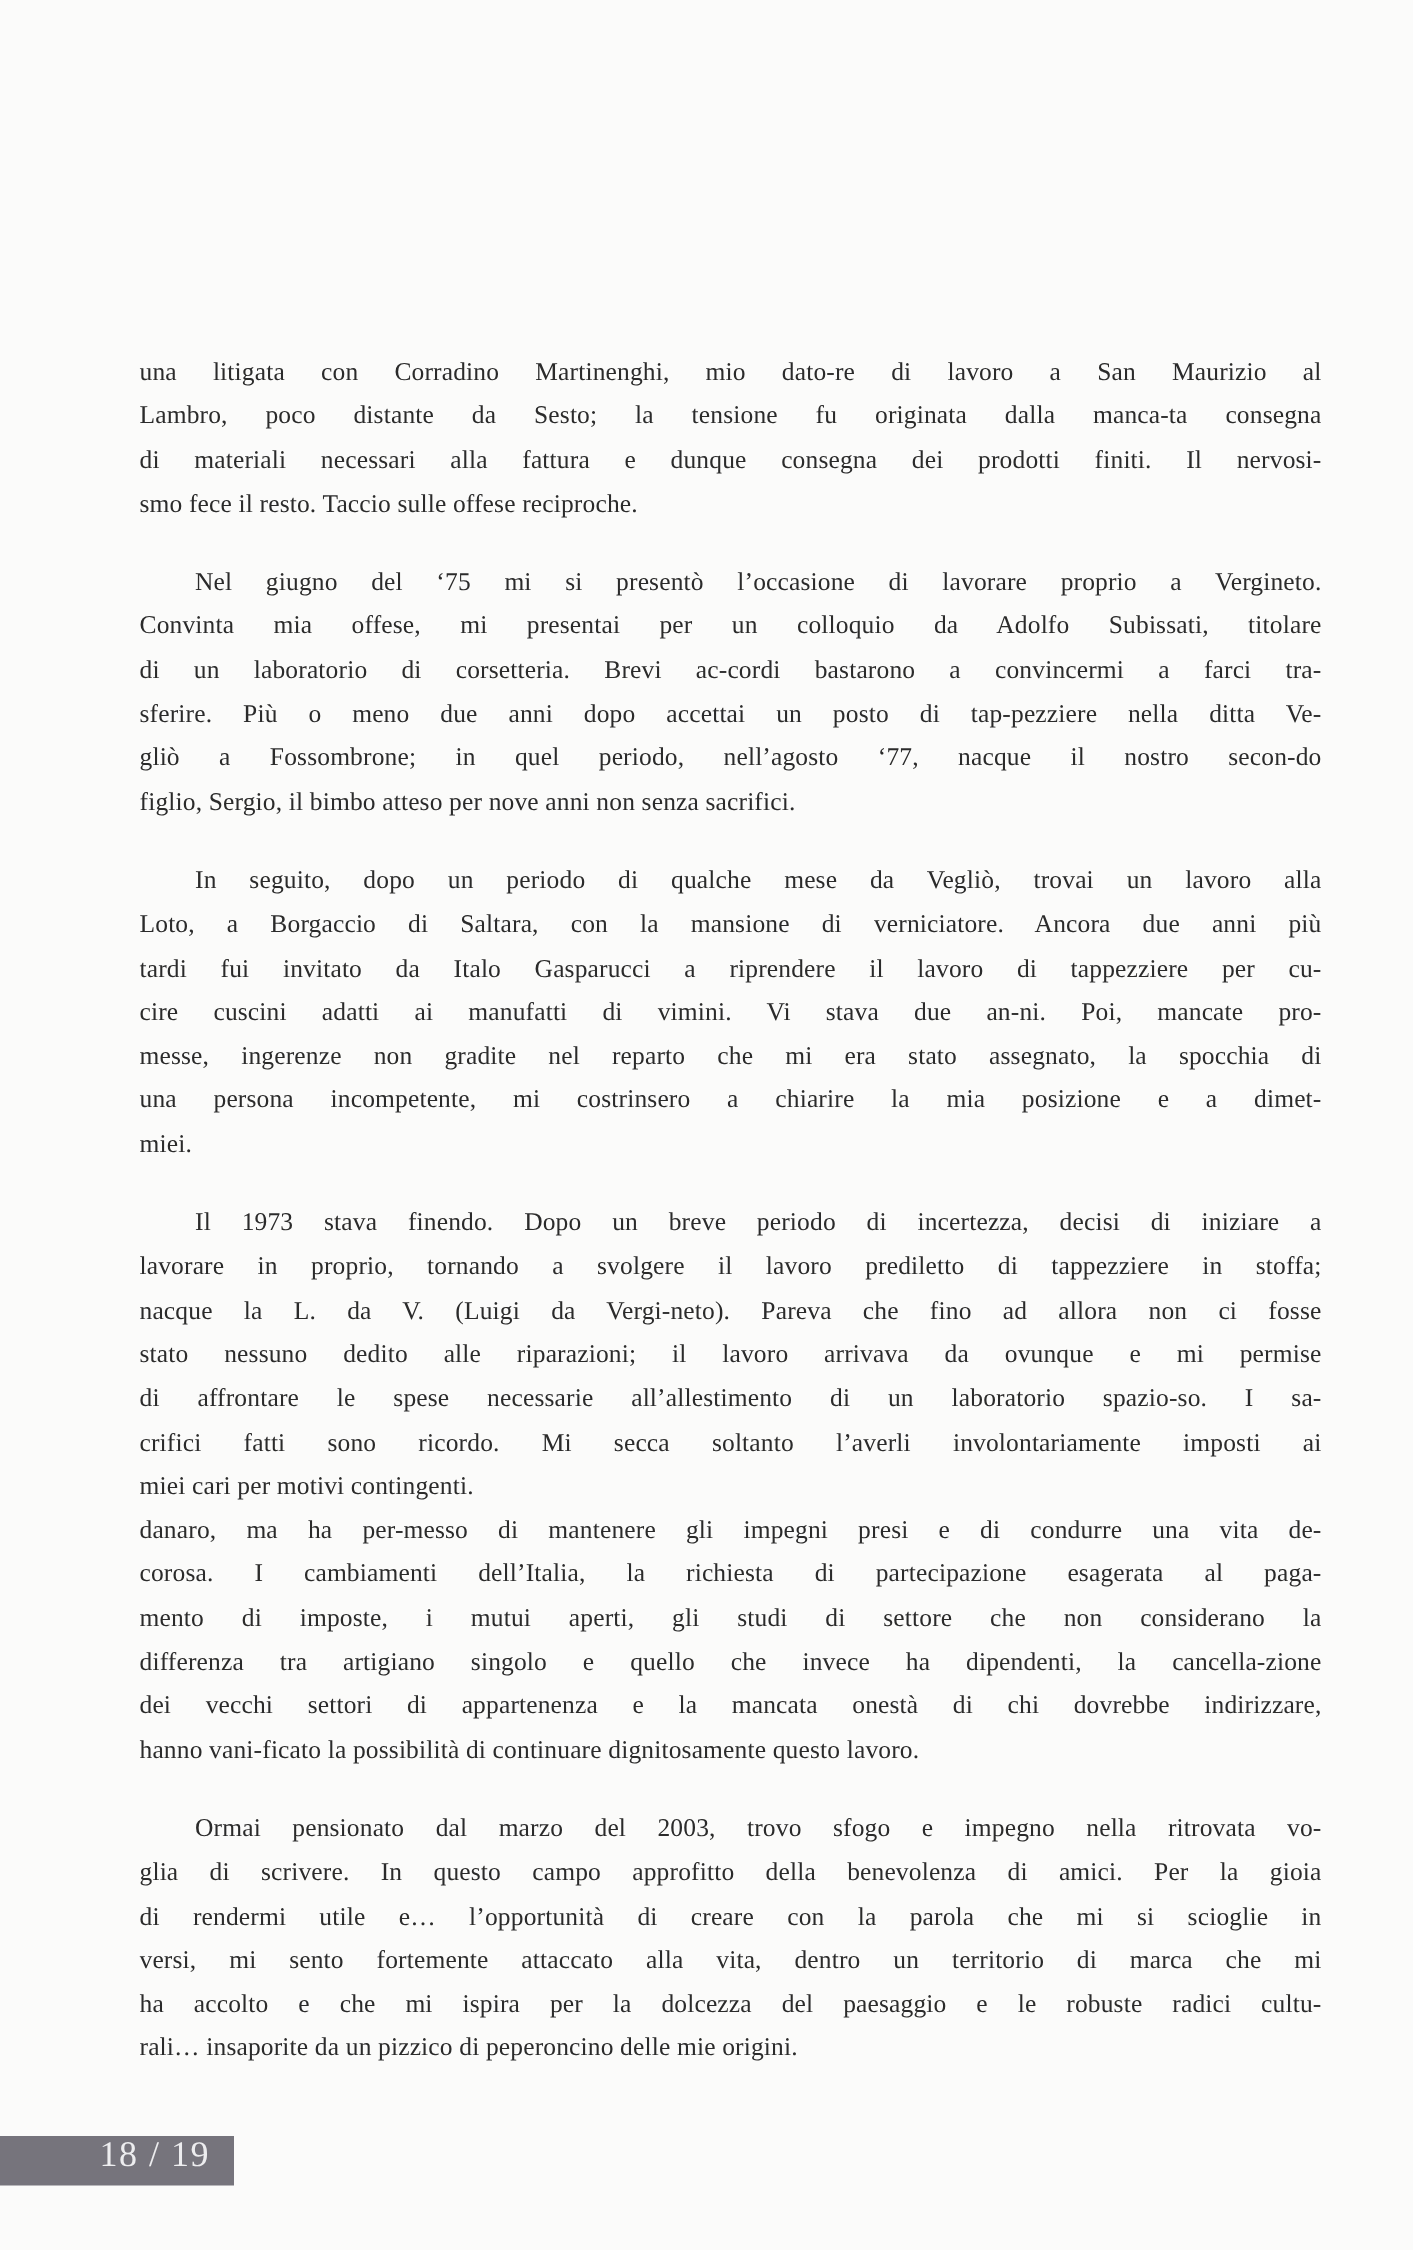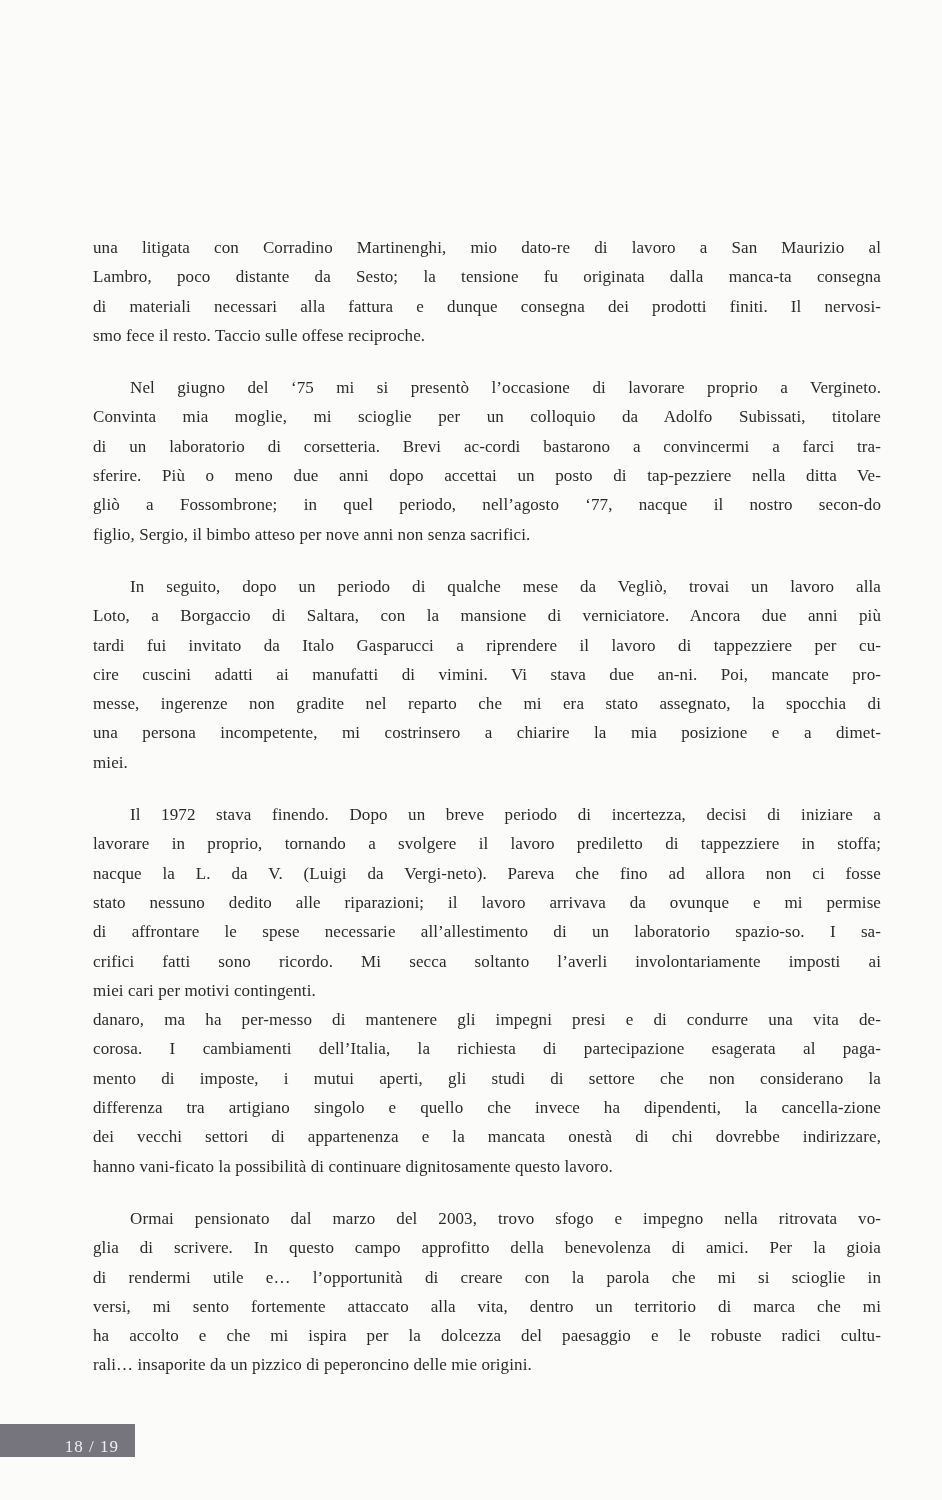--- a/index.html
+++ b/index.html
@@ -43,63 +43,63 @@
   }
   .line.indent {
     padding-left: 37px;
     box-sizing: border-box;
     margin-top: 23px;
   }
   .footer-badge {
     position: absolute;
     left: 0;
     top: 1424px;
-    width: 135px;
+    width: 156px;
     height: 33px;
     background: #76747c;
     color: #ededef;
     display: flex;
-    align-items: flex-end;
+    align-items: flex-start;
     justify-content: flex-end;
     padding-right: 16px;
     box-sizing: border-box;
-    font-size: 17px;
+    font-size: 24px;
     letter-spacing: 1px;
   }
 </style>
 </head>
 <body>
 
 <div class="page">
   <div class="text-block" id="text-block">
       <div class="paragraph">
         <div class="line">una litigata con Corradino Martinenghi, mio dato-re di lavoro a San Maurizio al</div>
         <div class="line">Lambro, poco distante da Sesto; la tensione fu originata dalla manca-ta consegna</div>
         <div class="line">di materiali necessari alla fattura e dunque consegna dei prodotti finiti. Il nervosi-</div>
         <div class="line last">smo fece il resto. Taccio sulle offese reciproche.</div>
       </div>
       <div class="paragraph">
         <div class="line indent">Nel giugno del ‘75 mi si presentò l’occasione di lavorare proprio a Vergineto.</div>
-        <div class="line">Convinta mia moglie, mi scioglie per un colloquio da Adolfo Subissati, titolare</div>
+        <div class="line">Convinta mia offese, mi presentai per un colloquio da Adolfo Subissati, titolare</div>
         <div class="line">di un laboratorio di corsetteria. Brevi ac-cordi bastarono a convincermi a farci tra-</div>
         <div class="line">sferire. Più o meno due anni dopo accettai un posto di tap-pezziere nella ditta Ve-</div>
         <div class="line">gliò a Fossombrone; in quel periodo, nell’agosto ‘77, nacque il nostro secon-do</div>
         <div class="line last">figlio, Sergio, il bimbo atteso per nove anni non senza sacrifici.</div>
       </div>
       <div class="paragraph">
         <div class="line indent">In seguito, dopo un periodo di qualche mese da Vegliò, trovai un lavoro alla</div>
         <div class="line">Loto, a Borgaccio di Saltara, con la mansione di verniciatore. Ancora due anni più</div>
         <div class="line">tardi fui invitato da Italo Gasparucci a riprendere il lavoro di tappezziere per cu-</div>
         <div class="line">cire cuscini adatti ai manufatti di vimini. Vi stava due an-ni. Poi, mancate pro-</div>
         <div class="line">messe, ingerenze non gradite nel reparto che mi era stato assegnato, la spocchia di</div>
         <div class="line">una persona incompetente, mi costrinsero a chiarire la mia posizione e a dimet-</div>
         <div class="line last">miei.</div>
       </div>
       <div class="paragraph">
-        <div class="line indent">Il 1972 stava finendo. Dopo un breve periodo di incertezza, decisi di iniziare a</div>
+        <div class="line indent">Il 1973 stava finendo. Dopo un breve periodo di incertezza, decisi di iniziare a</div>
         <div class="line">lavorare in proprio, tornando a svolgere il lavoro prediletto di tappezziere in stoffa;</div>
         <div class="line">nacque la L. da V. (Luigi da Vergi-neto). Pareva che fino ad allora non ci fosse</div>
         <div class="line">stato nessuno dedito alle riparazioni; il lavoro arrivava da ovunque e mi permise</div>
         <div class="line">di affrontare le spese necessarie all’allestimento di un laboratorio spazio-so. I sa-</div>
         <div class="line">crifici fatti sono ricordo. Mi secca soltanto l’averli involontariamente imposti ai</div>
         <div class="line last">miei cari per motivi contingenti.</div>
       </div>
       <div class="paragraph">
         <div class="line">danaro, ma ha per-messo di mantenere gli impegni presi e di condurre una vita de-</div>
         <div class="line">corosa. I cambiamenti dell’Italia, la richiesta di partecipazione esagerata al paga-</div>

